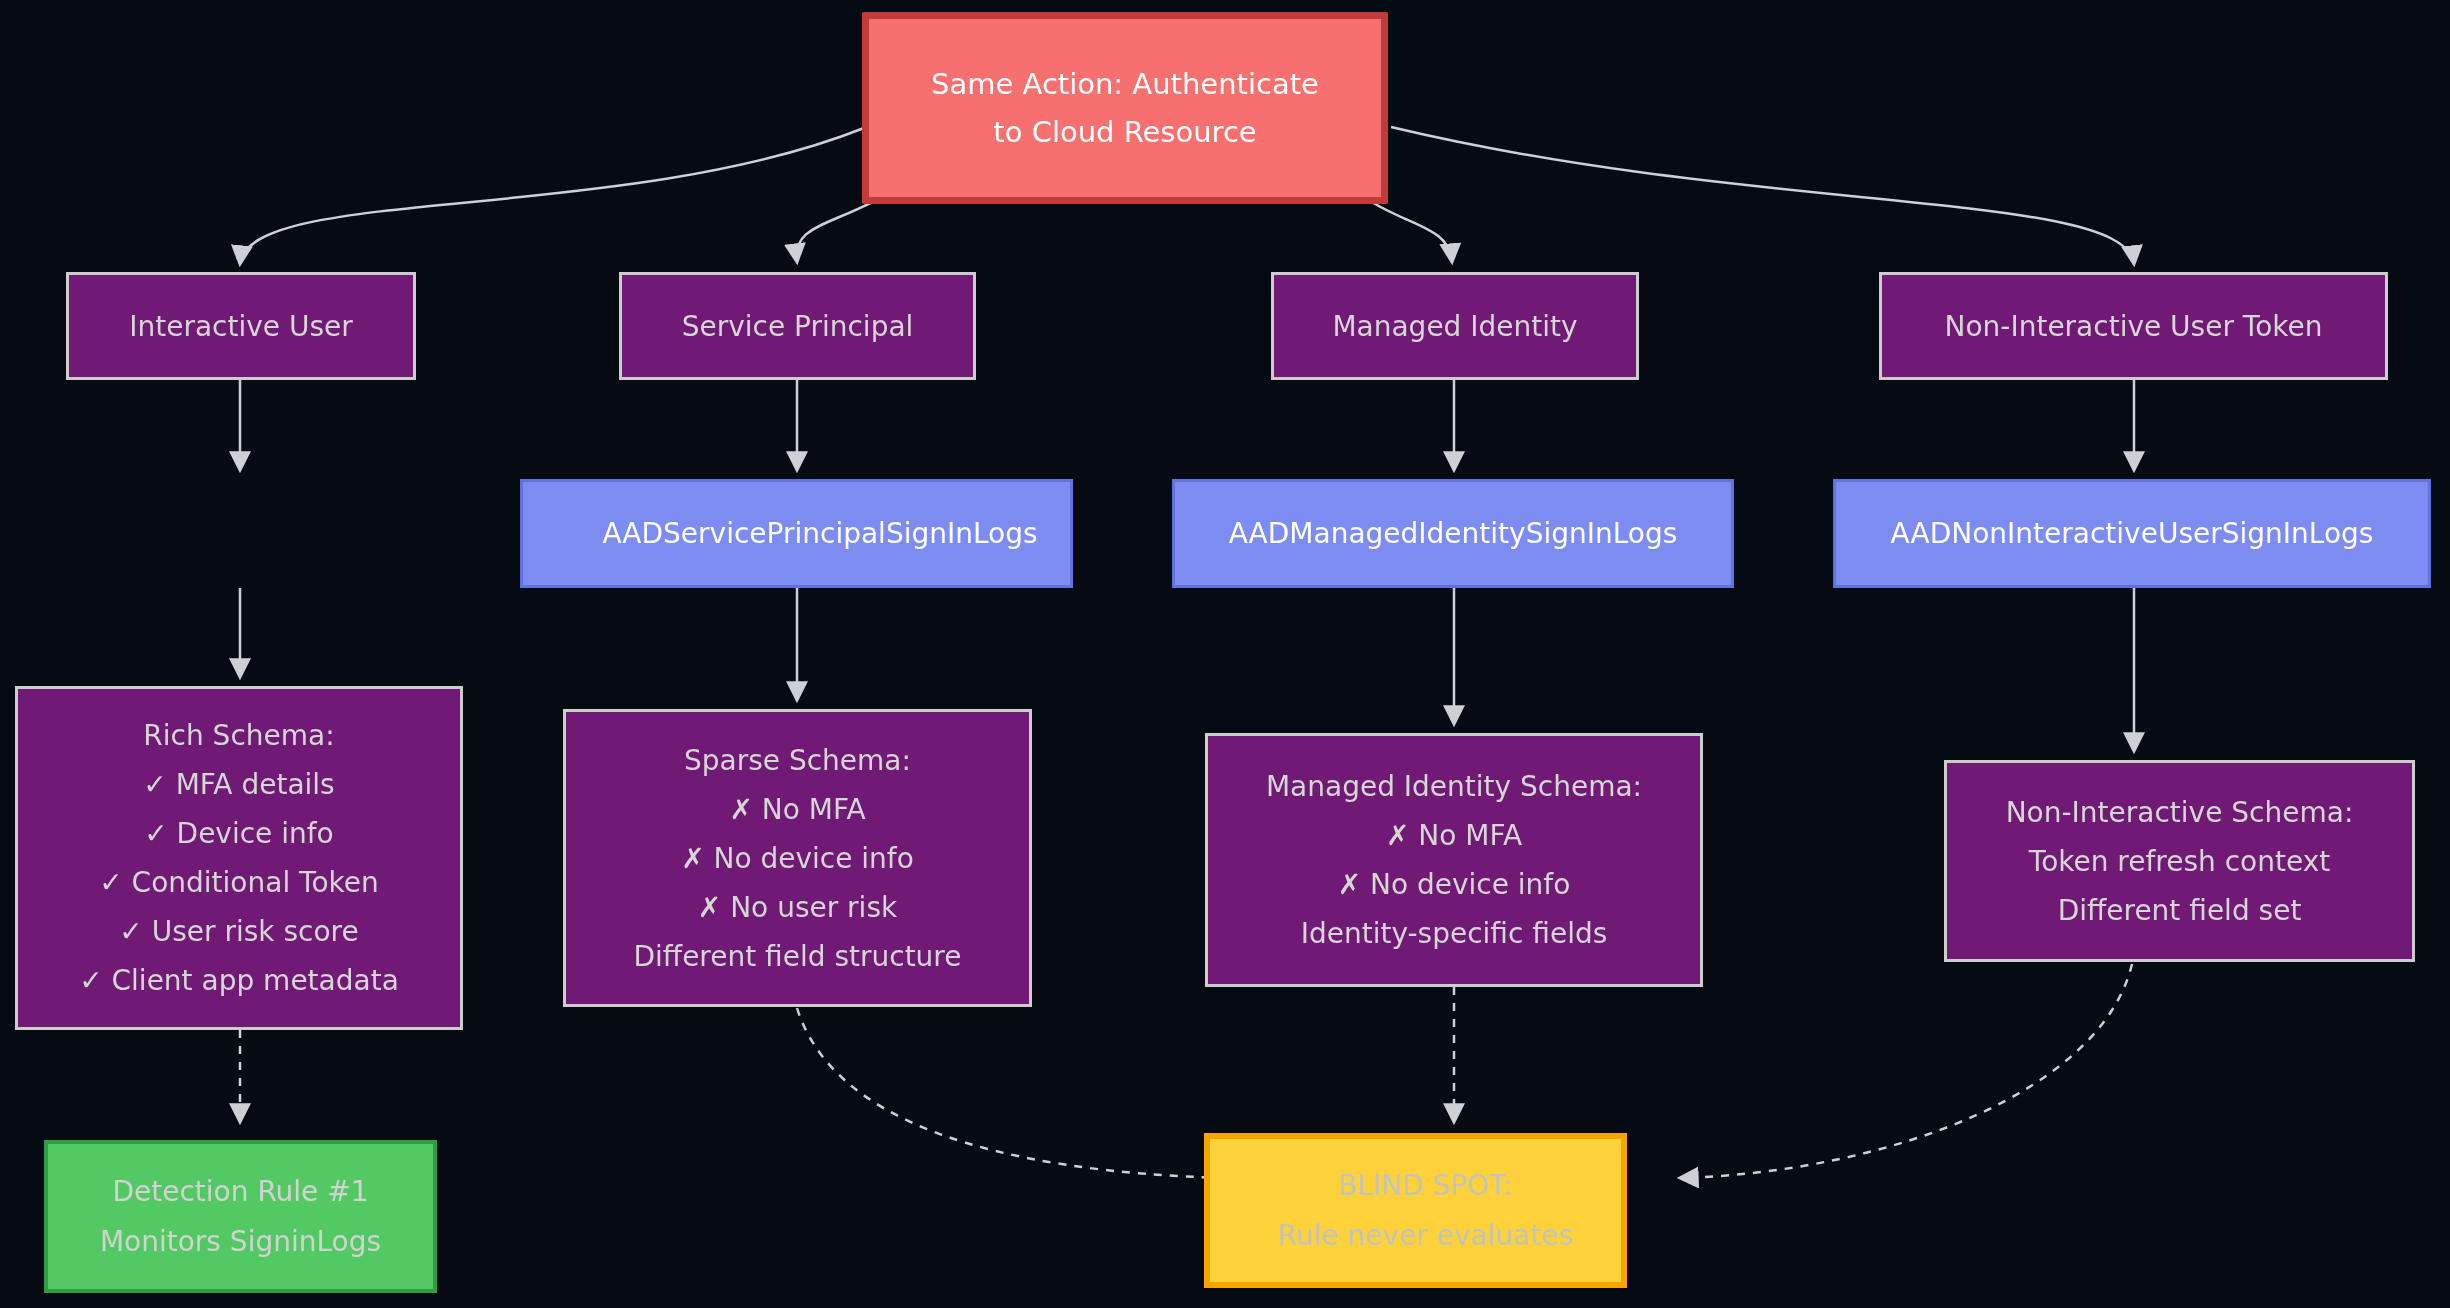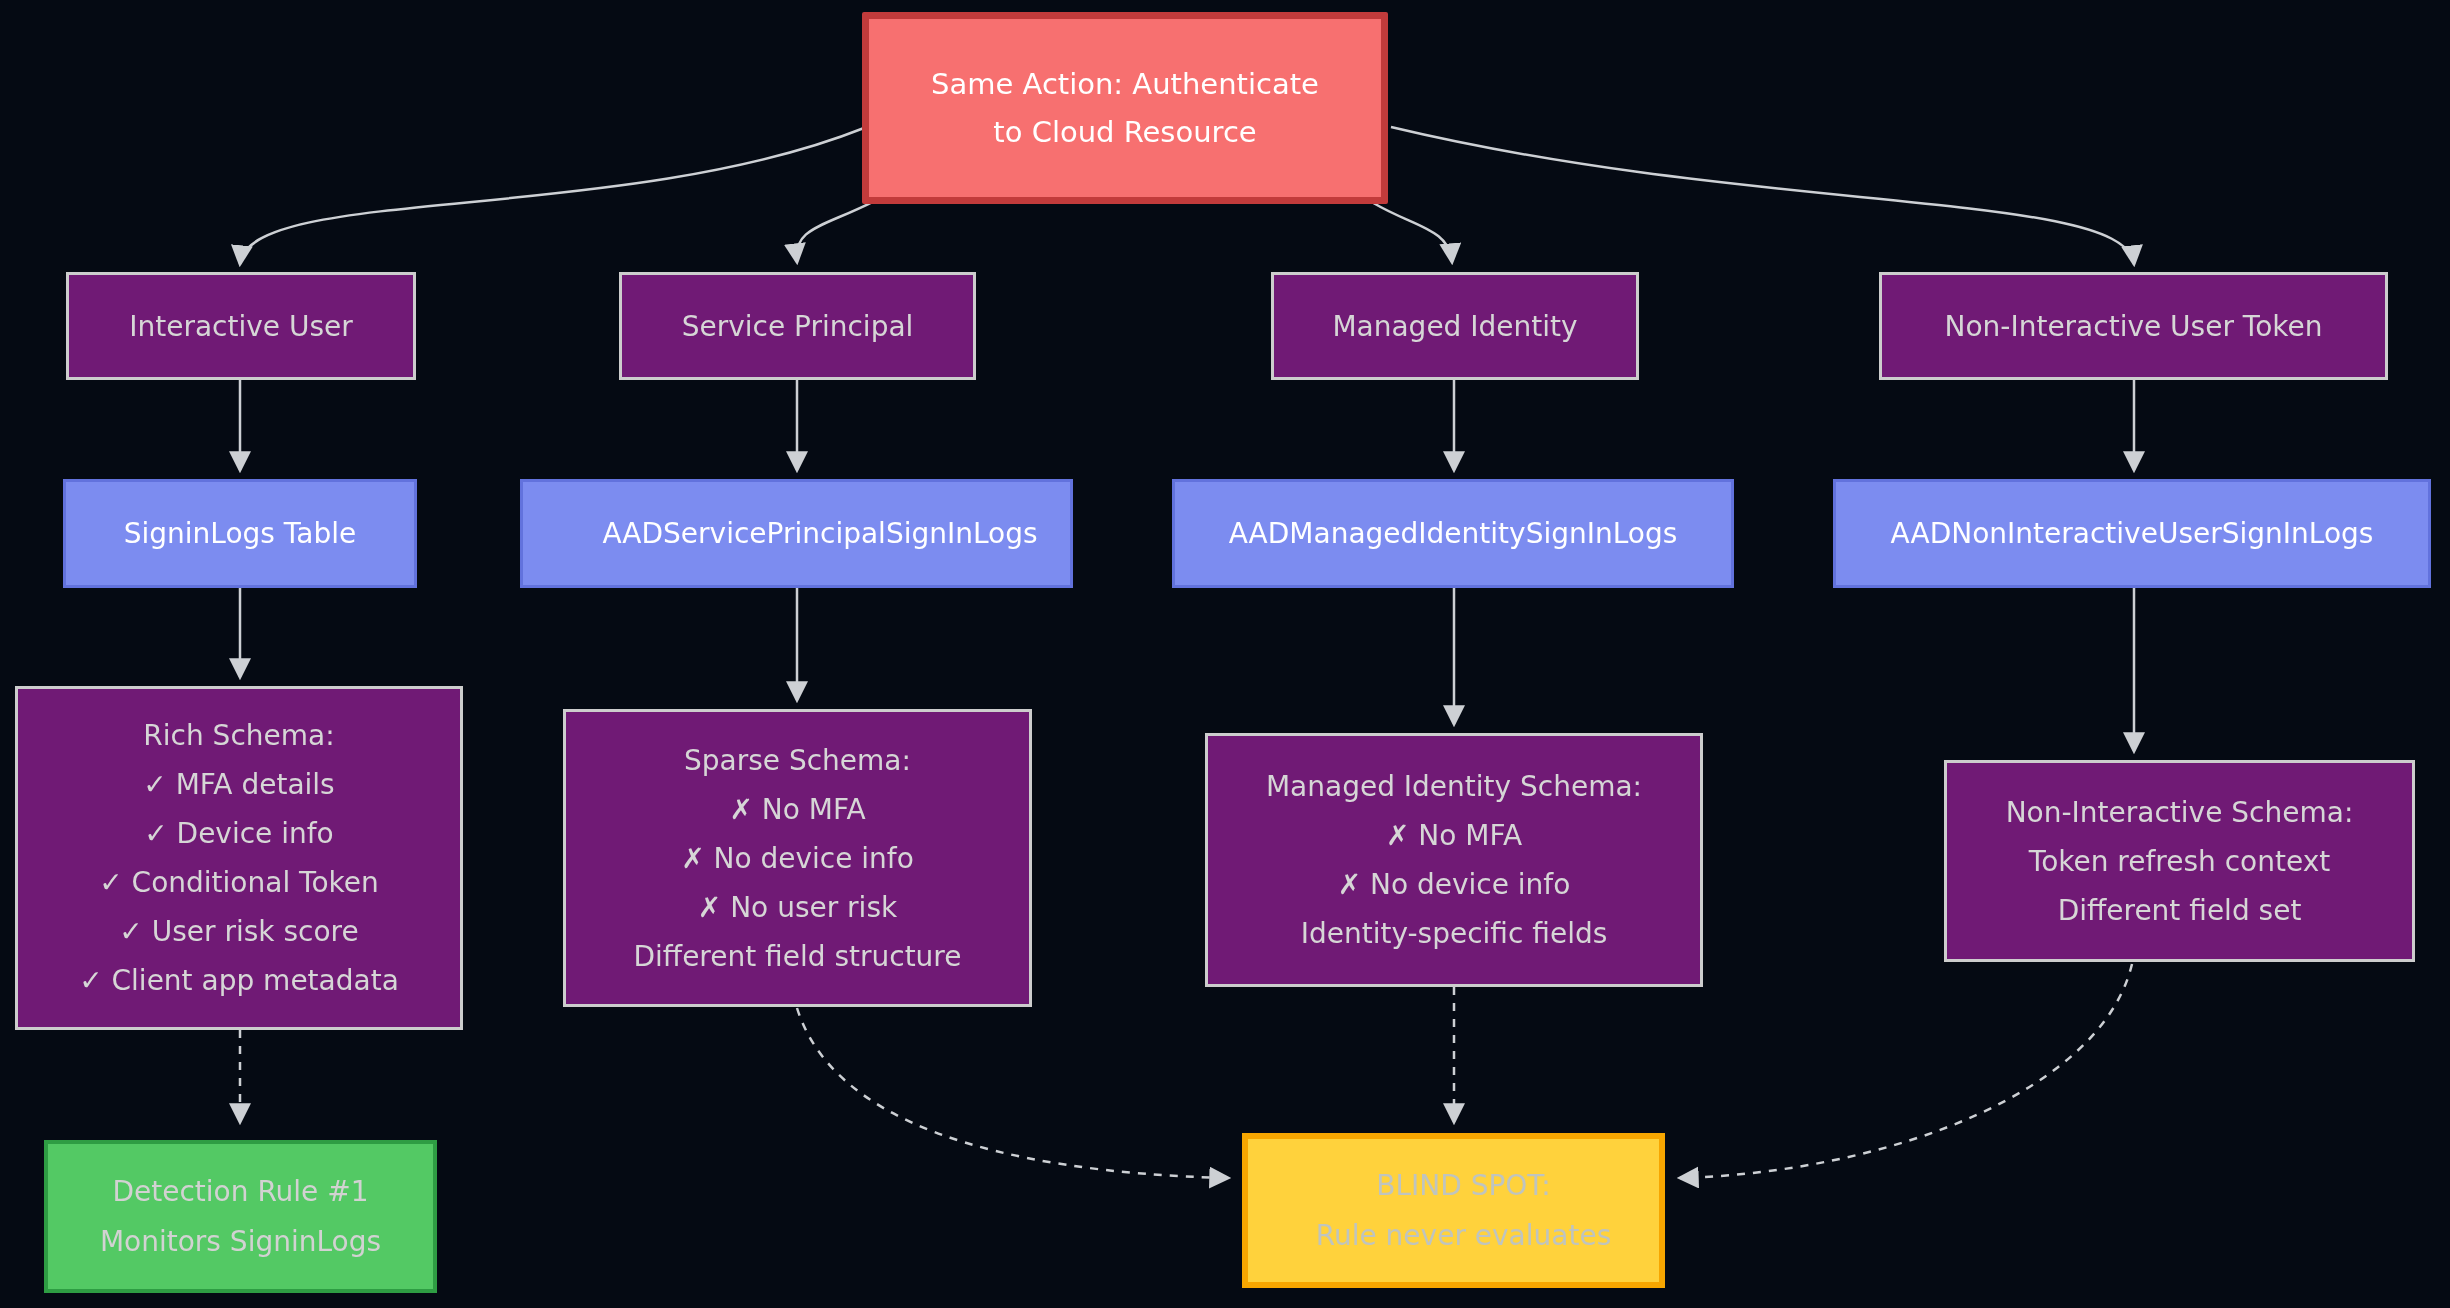--- a/index.html
+++ b/index.html
@@ -47,21 +47,21 @@
   #n-noninteractive{left:1879px;top:272px;width:509px;height:108px;}
   #n-signinlogs{left:63px;top:479px;width:354px;height:109px;}
   #n-aadsp{left:520px;top:479px;width:553px;height:109px;padding-left:47px;}
   #n-aadmi{left:1172px;top:479px;width:562px;height:109px;}
   #n-aadni{left:1833px;top:479px;width:598px;height:109px;}
   #n-rich{left:15px;top:686px;width:448px;height:344px;}
   #n-sparse{left:563px;top:709px;width:469px;height:298px;}
   #n-mischema{left:1205px;top:733px;width:498px;height:254px;}
   #n-nischema{left:1896px;top:760px;width:471px;height:202px;margin-left:48px;}
   #n-detection{left:44px;top:1133px;width:393px;height:153px;margin-top:7px;}
-  #n-blindspot{left:1242px;top:1133px;width:423px;height:155px;padding-left:20px;}
+  #n-blindspot{left:1204px;top:1133px;width:423px;height:155px;padding-left:20px;}
 </style>
 </head>
 <body>
 
 <div id="canvas">
 
   <svg id="edges" width="2450" height="1308" viewBox="0 0 2450 1308">
     <defs>
       <marker id="arrow" viewBox="0 0 10 10" refX="8.5" refY="5" markerUnits="userSpaceOnUse" markerWidth="22" markerHeight="22" orient="auto">
         <path d="M0,0 L10,5 L0,10 z" fill="#cdd0d4"></path>
@@ -96,23 +96,20 @@
   <div id="n-service" class="node node-dark">
     <div class="line">Service Principal</div>
   </div>
   <div id="n-managed" class="node node-dark">
     <div class="line">Managed Identity</div>
   </div>
   <div id="n-noninteractive" class="node node-dark">
     <div class="line">Non-Interactive User Token</div>
   </div>
 
-  <div id="n-signinlogs" class="node node-blue">
-    <div class="line">SigninLogs Table</div>
-  </div>
   <div id="n-aadsp" class="node node-blue">
     <div class="line">AADServicePrincipalSignInLogs</div>
   </div>
   <div id="n-aadmi" class="node node-blue">
     <div class="line">AADManagedIdentitySignInLogs</div>
   </div>
   <div id="n-aadni" class="node node-blue">
     <div class="line">AADNonInteractiveUserSignInLogs</div>
   </div>
 

